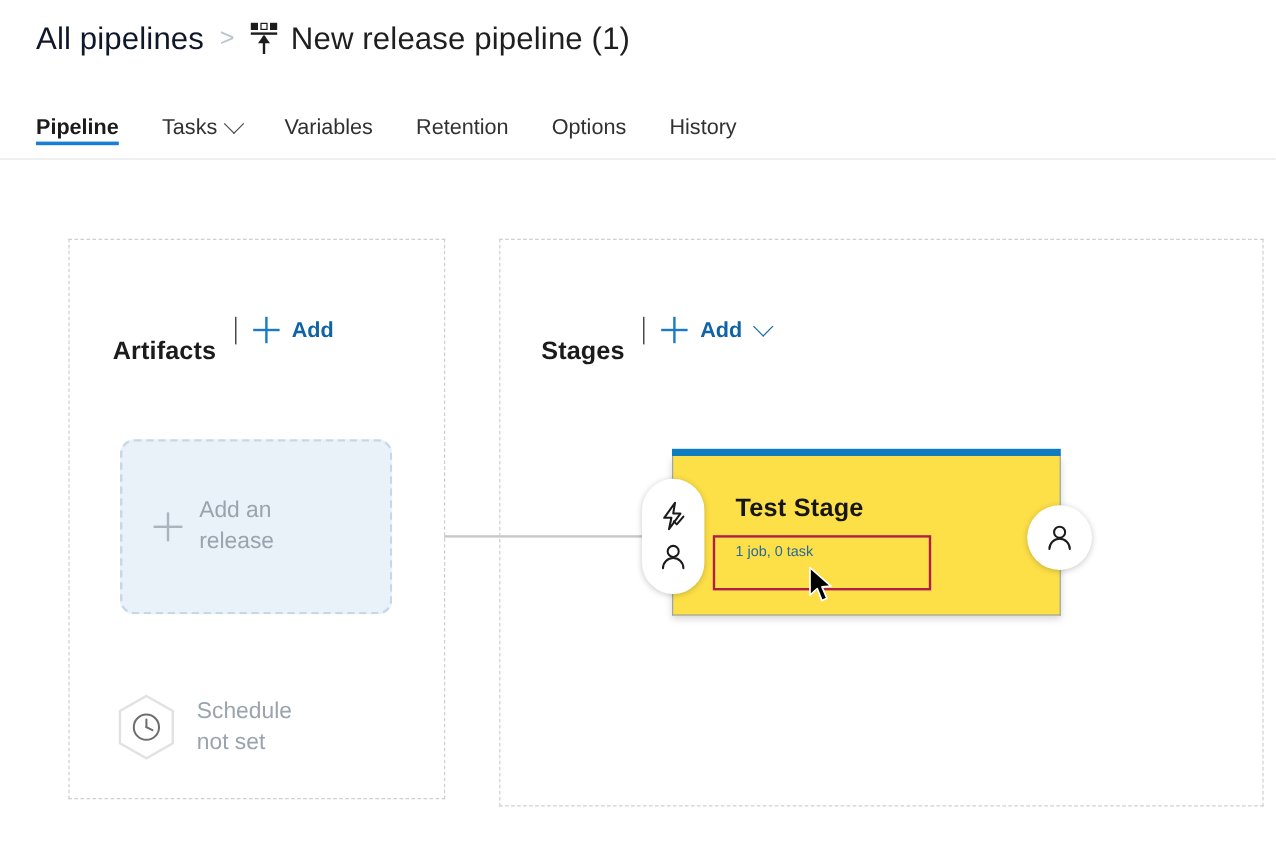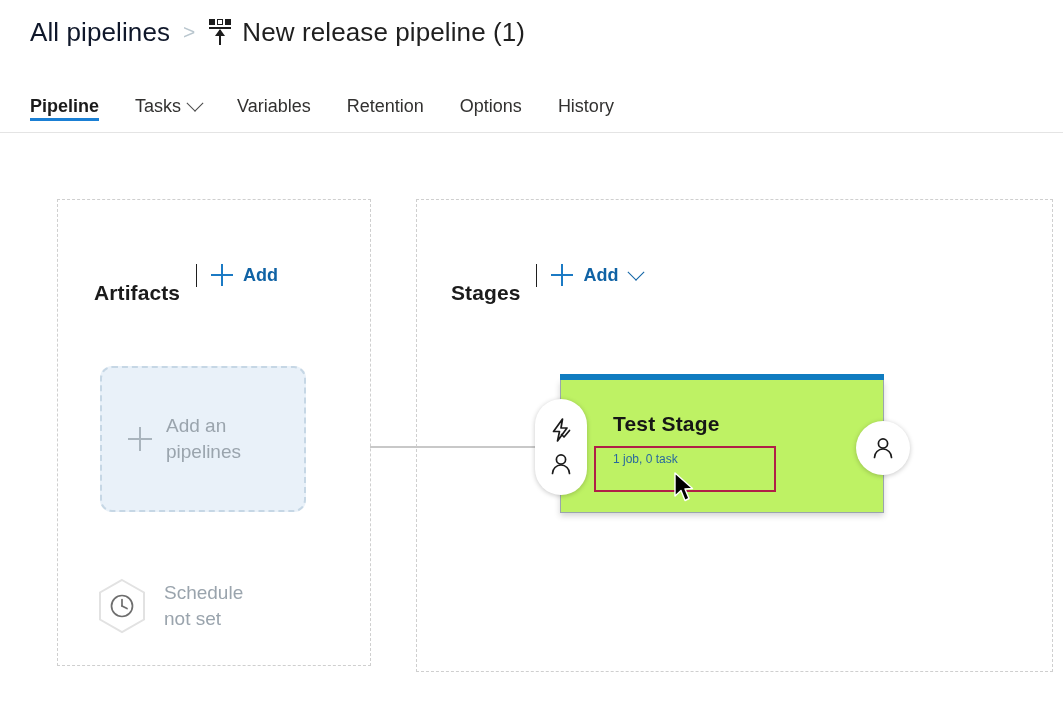--- a/index.html
+++ b/index.html
@@ -202,21 +202,21 @@
     border-right: 1.8px solid #1063a5;
     border-bottom: 1.8px solid #1063a5;
     transform: rotate(45deg) translate(-2px,-2px);
   }
 
   
   #add-artifact-box {
     position: absolute;
     left: 100px;
     top: 366px;
-    width: 206px;
+    width: 227px;
     height: 146px;
     background: #e9f1f9;
     border: 2px dashed #c6d7e5;
     border-radius: 12px;
     box-sizing: border-box;
     display: flex;
     align-items: center;
     cursor: pointer;
   }
   .aa-plus {
@@ -271,21 +271,21 @@
     background: #c8c8c8;
   }
 
   
   #stage-card {
     position: absolute;
     left: 560px;
     top: 380px;
     width: 324px;
     height: 133px;
-    background: #bef264;
+    background: #fde047;
     border: 1px solid #9aa5ad;
     border-top: none;
     box-sizing: border-box;
     box-shadow: 0 3px 6px rgba(0,0,0,0.17);
     cursor: pointer;
   }
   #stage-card-topbar {
     position: absolute;
     left: -1px;
     top: -6px;
@@ -414,21 +414,21 @@
     <span class="vdivider"></span>
     <span class="plus-icon"></span>
     <span class="add-label">Add</span>
   </div>
 </div>
 
 <div id="add-artifact-box">
   <span class="aa-plus"></span>
   <span class="aa-text">
     <span>Add an</span><br>
-    <span>pipelines</span>
+    <span>release</span>
   </span>
 </div>
 
 <div id="schedule-row">
   <svg class="hex-clock" viewBox="0 0 54 58">
     <polygon points="27,3 49,15.5 49,42.5 27,55 5,42.5 5,15.5" fill="none" stroke="#e2e2e2" stroke-width="2"></polygon>
     <circle cx="27" cy="29" r="10.5" fill="none" stroke="#6e6e6e" stroke-width="1.7"></circle>
     <line x1="27" y1="29" x2="27" y2="22.5" stroke="#6e6e6e" stroke-width="1.7" stroke-linecap="round"></line>
     <line x1="27" y1="29" x2="32" y2="31.5" stroke="#6e6e6e" stroke-width="1.7" stroke-linecap="round"></line>
   </svg>

